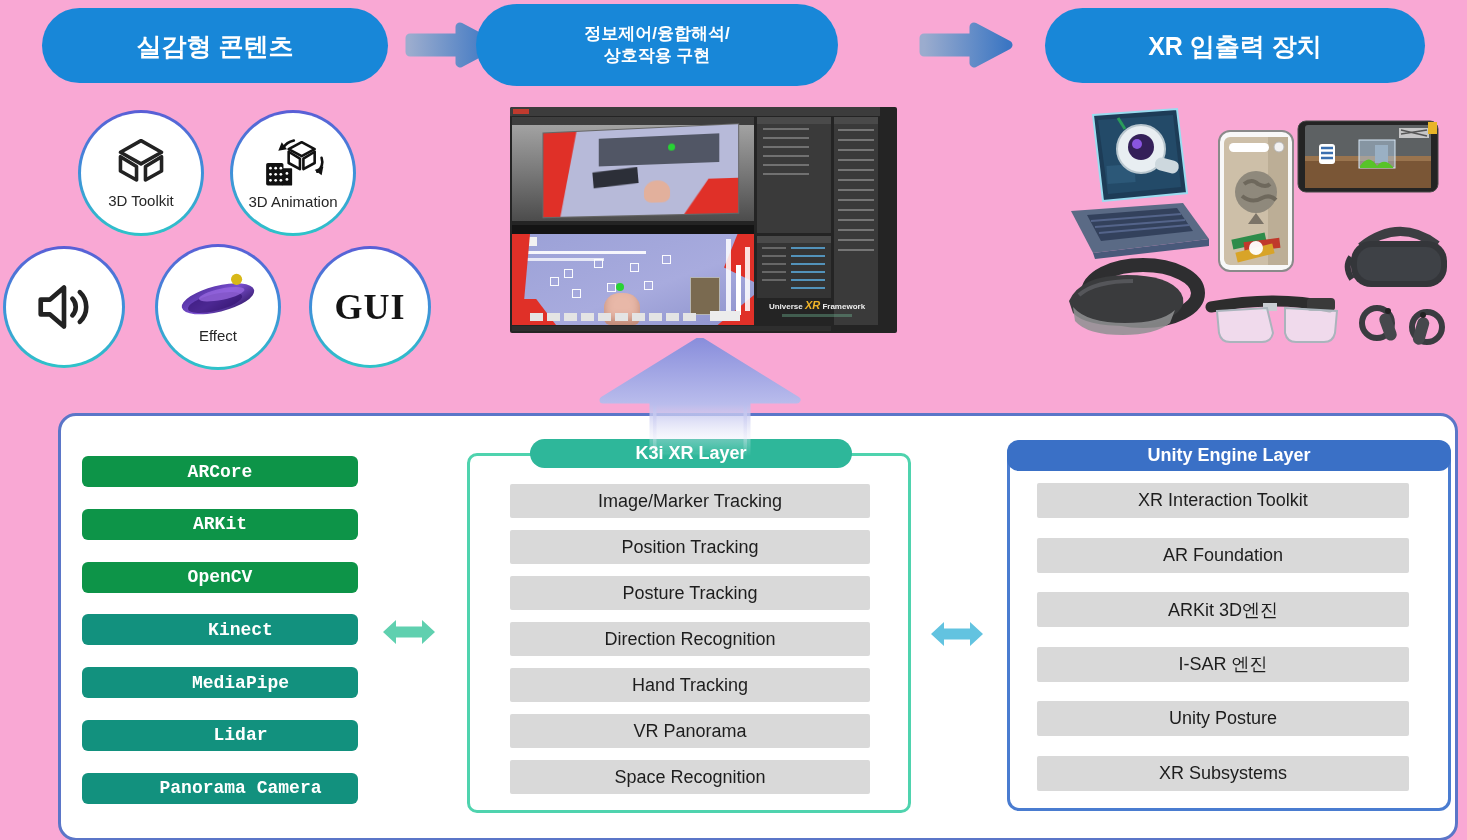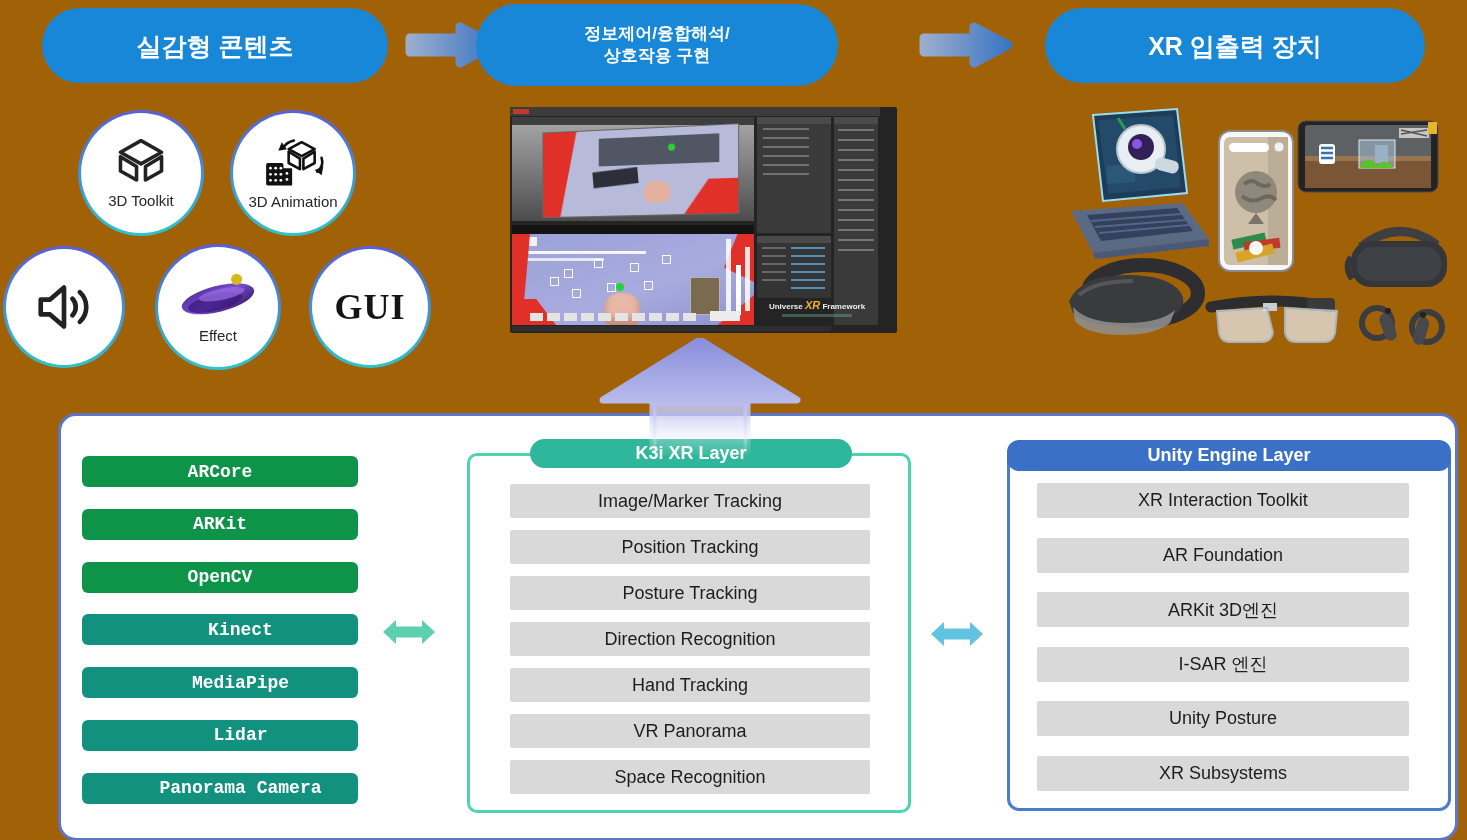--- a/index.html
+++ b/index.html
@@ -1,16 +1,16 @@
 <!DOCTYPE html>
 <html><head>
 <meta charset="utf-8">
 <style>
   html,body{margin:0;padding:0;background:#ffffff;}
-  .canvas{position:relative;width:1467px;height:840px;background:#a16207;overflow:hidden;
+  .canvas{position:relative;width:1467px;height:840px;background:#f9a8d4;overflow:hidden;
           font-family:"Liberation Sans",sans-serif;}
   .abs{position:absolute;}
 
   
   .pill{position:absolute;background:#1887d8;border-radius:42px;color:#fff;
         display:flex;flex-direction:column;align-items:center;justify-content:center;
         text-align:center;font-weight:700;line-height:1.28;}
   .pill-1{left:42px;top:8px;width:346px;height:75px;font-size:25px;}
   .pill-2{left:476px;top:4px;width:362px;height:82px;font-size:17px;}
   .pill-3{left:1045px;top:8px;width:380px;height:75px;font-size:25px;}

